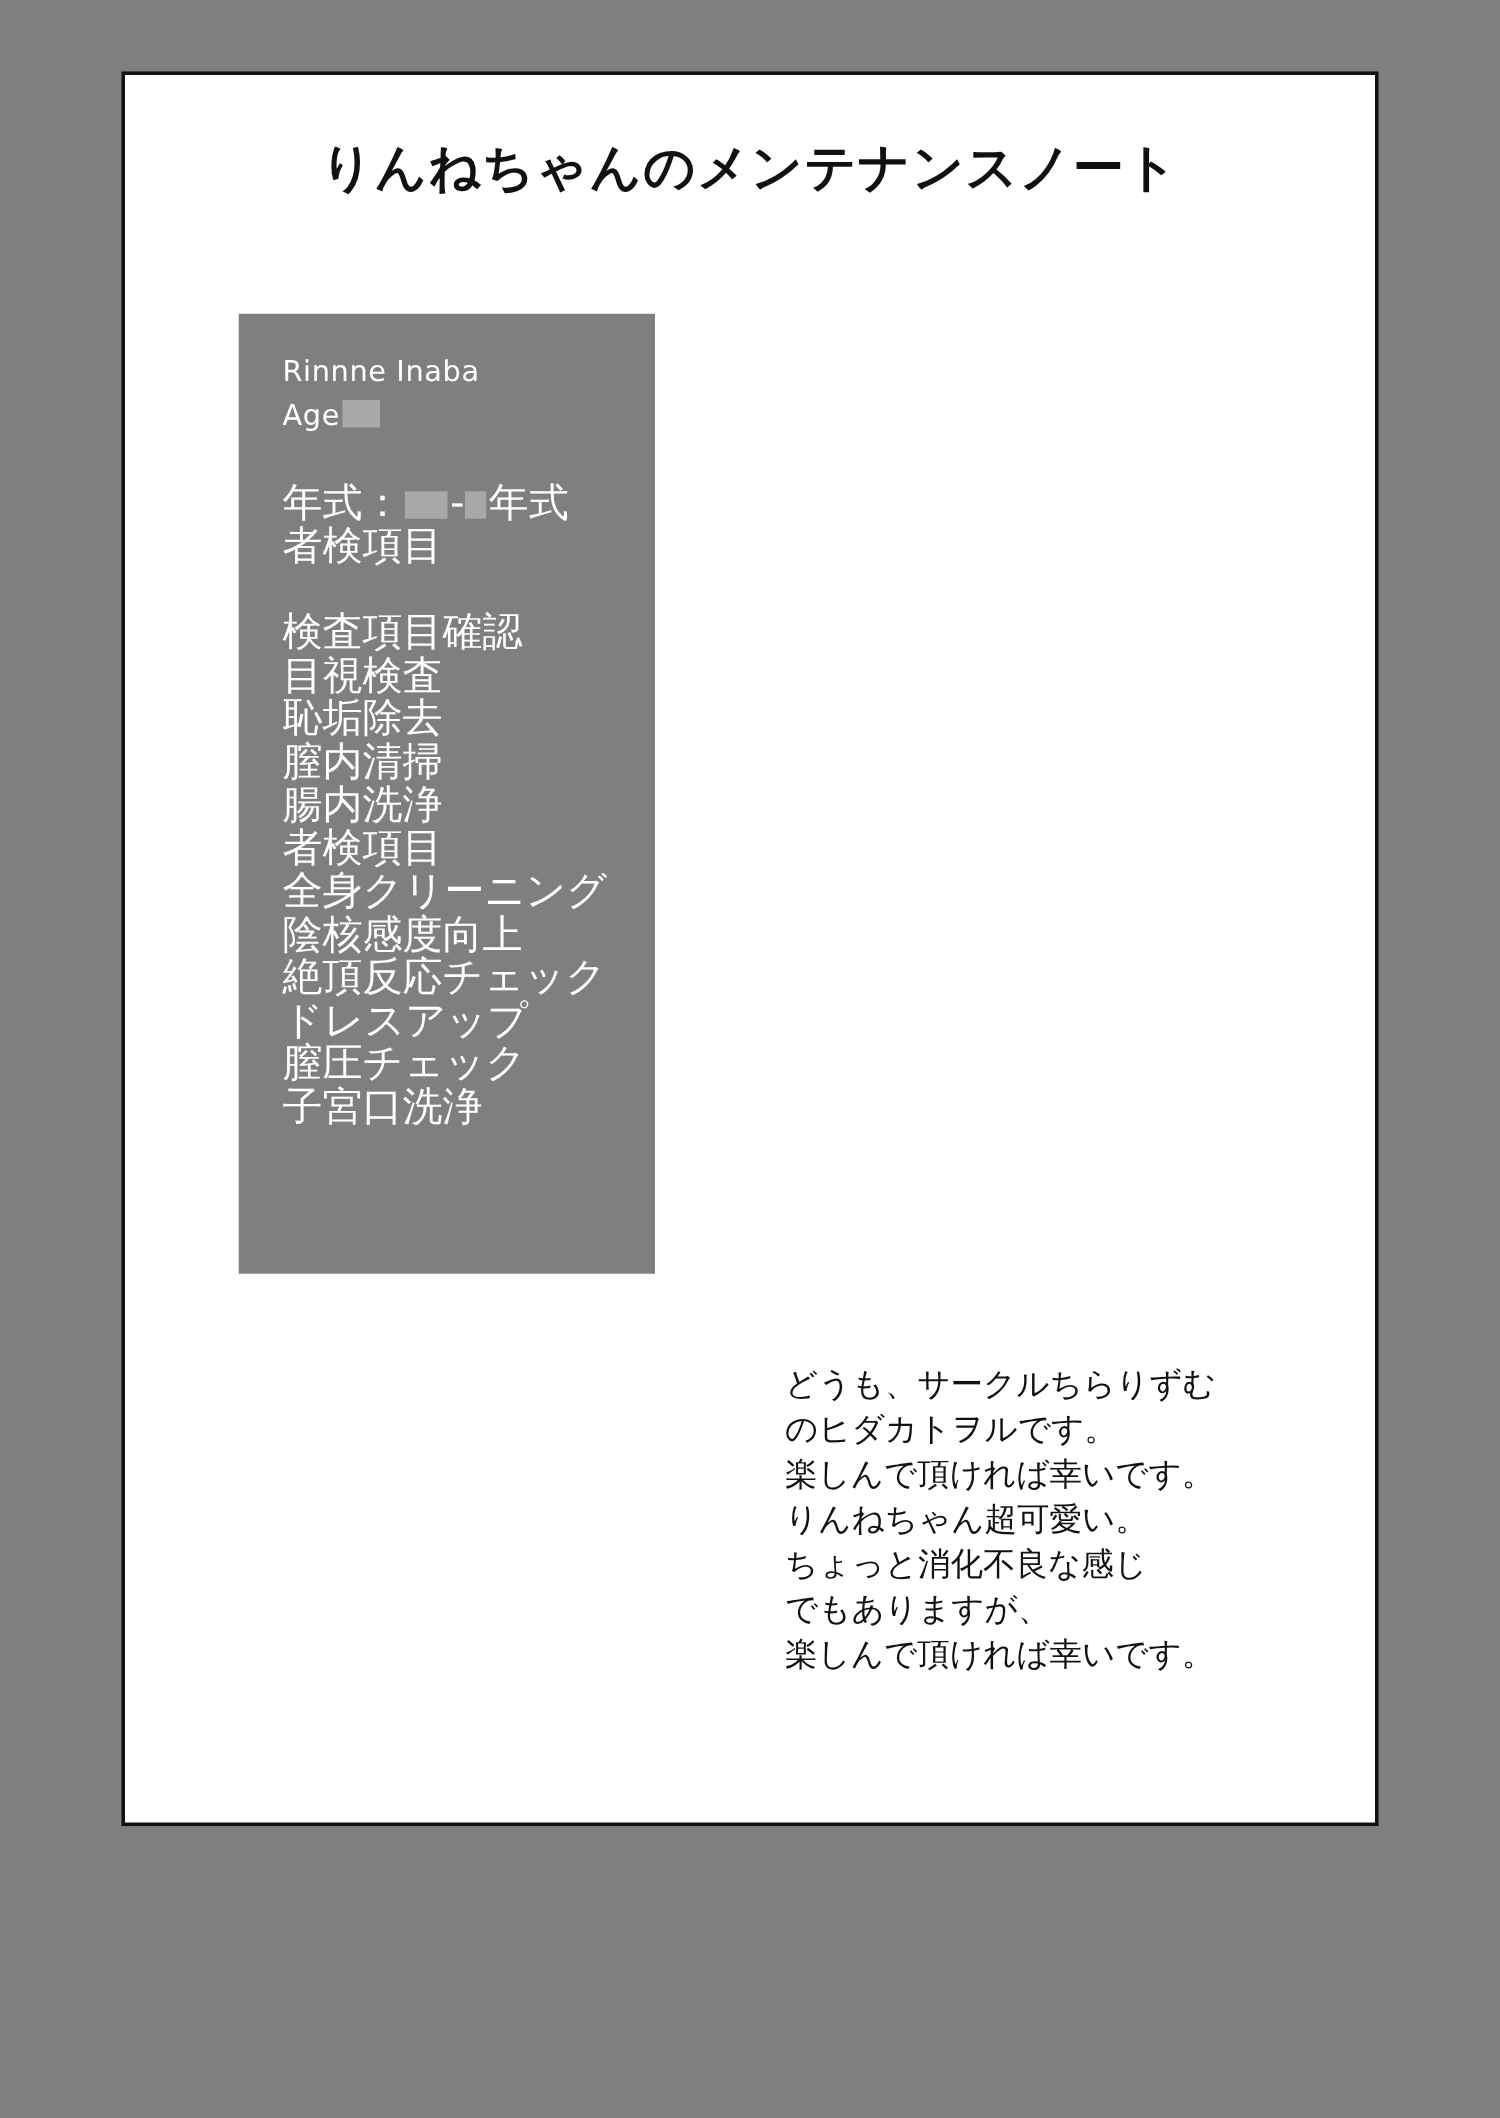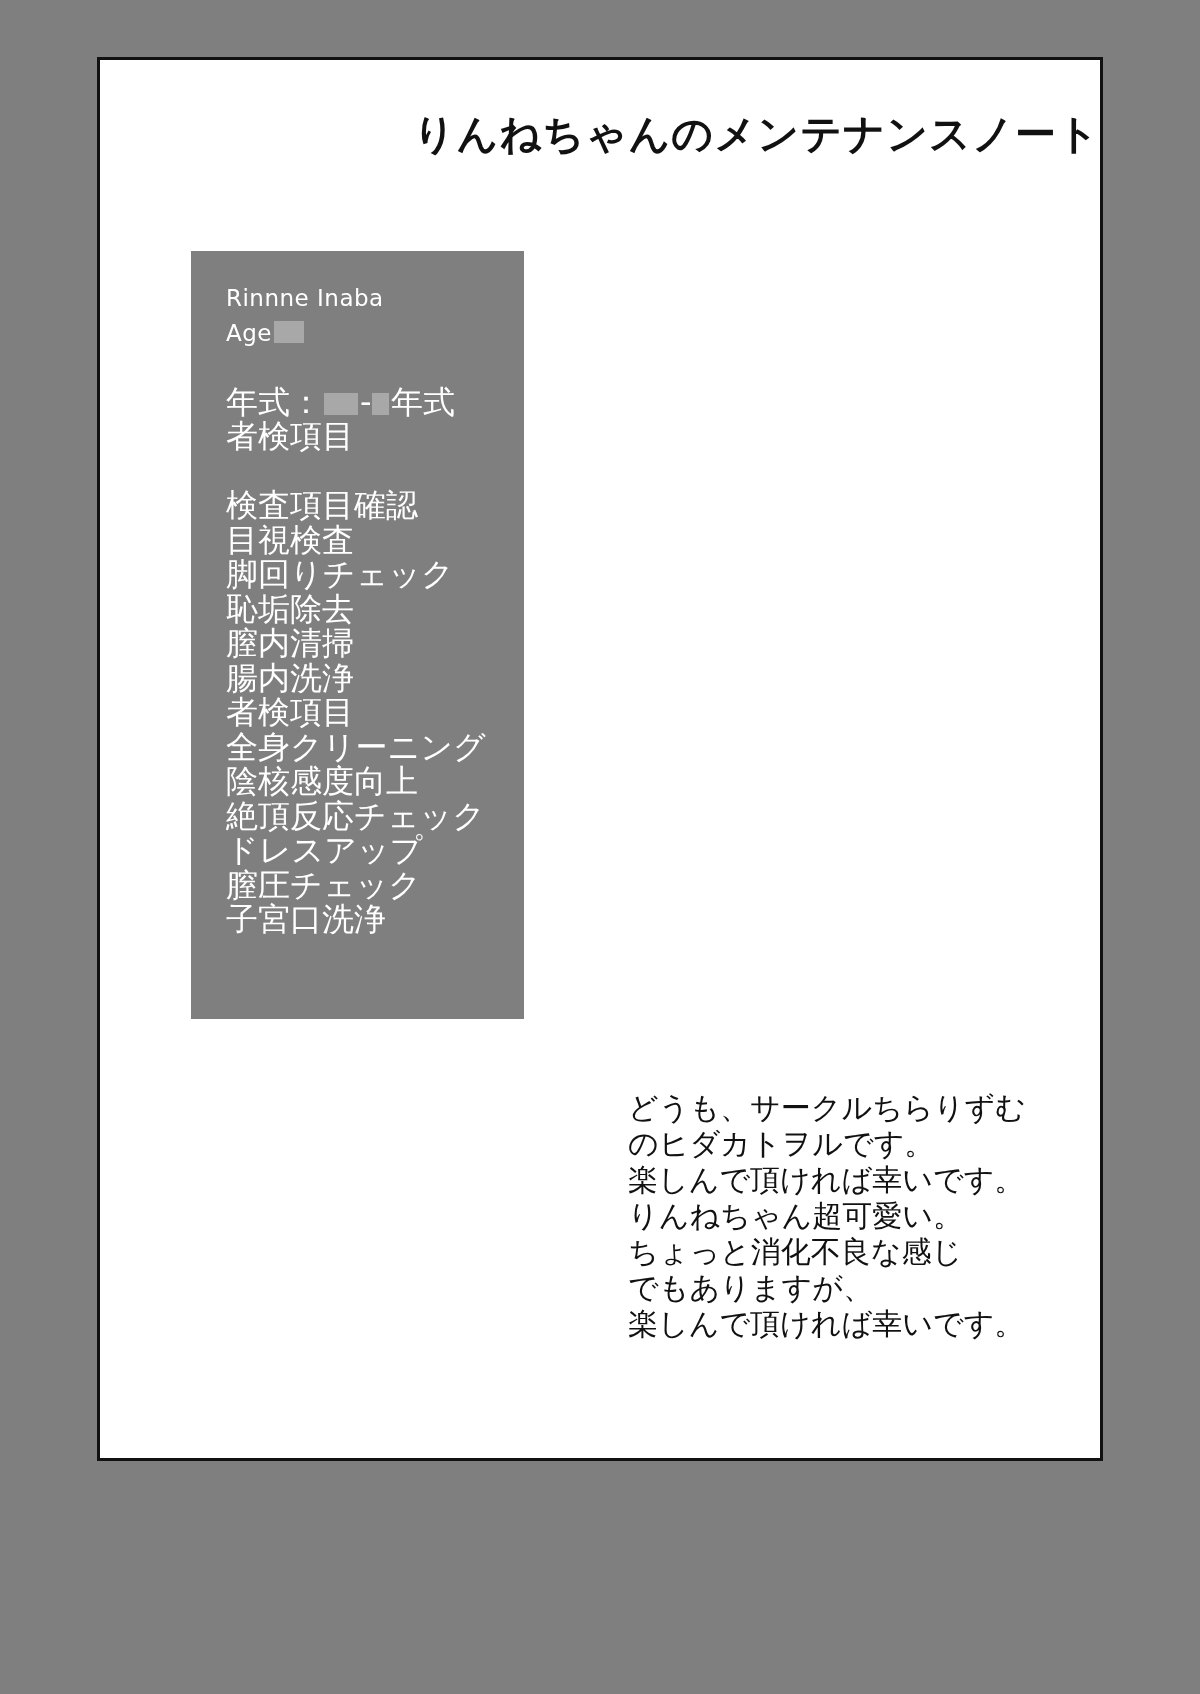--- a/index.html
+++ b/index.html
@@ -21,21 +21,21 @@
     height: 1404px;
     background: #ffffff;
     border: 3px solid #111111;
     box-sizing: border-box;
   }
   .page-title {
     position: absolute;
     left: 0;
     top: 47px;
     width: 100%;
-    text-align: right;
+    text-align: center;
     font-size: 41px;
     font-weight: bold;
     color: #111111;
     letter-spacing: 1px;
     white-space: nowrap;
   }
   .note-panel {
     position: absolute;
     left: 91px;
     top: 191px;
@@ -77,21 +77,21 @@
     color: #ffffff;
     text-align: center;
   }
   .afterword {
     position: absolute;
     left: 528px;
     top: 1030px;
     width: 420px;
   }
   .afterword-line {
-    font-size: 30px;
+    font-size: 26px;
     line-height: 36px;
     color: #111111;
     white-space: nowrap;
   }
 </style>
 </head>
 <body>
 
 <div class="page">
 
@@ -111,21 +111,20 @@
       <div class="note-line">
         <span>年式：</span><span class="redact w-wide"></span><span class="dash">-</span><span class="redact w-narrow"></span><span>年式</span>
       </div>
 
       <div class="note-line">者検項目</div>
 
       <div class="note-line spacer"></div>
 
       <div class="note-line">検査項目確認</div>
       <div class="note-line">目視検査</div>
-      <div class="note-line">脚回りチェック</div>
       <div class="note-line">恥垢除去</div>
       <div class="note-line">膣内清掃</div>
       <div class="note-line">腸内洗浄</div>
       <div class="note-line">者検項目</div>
       <div class="note-line">全身クリーニング</div>
       <div class="note-line">陰核感度向上</div>
       <div class="note-line">絶頂反応チェック</div>
       <div class="note-line">ドレスアップ</div>
       <div class="note-line">膣圧チェック</div>
       <div class="note-line">子宮口洗浄</div>

